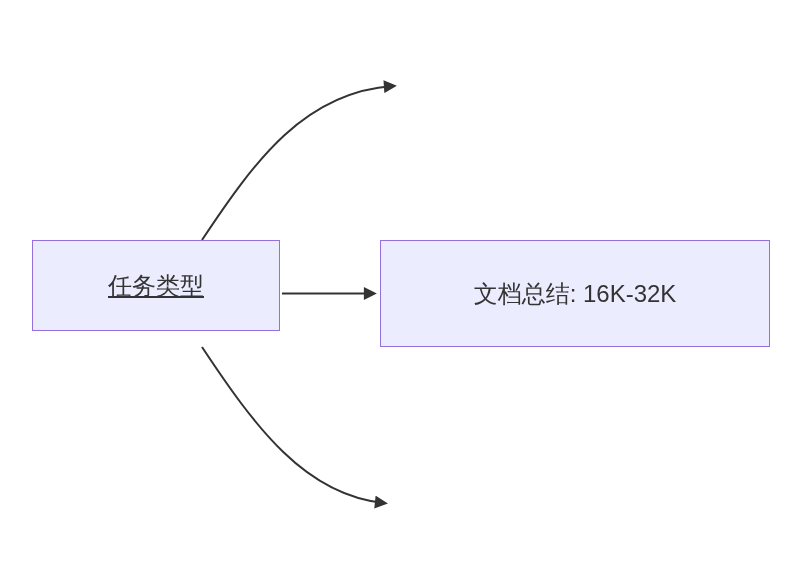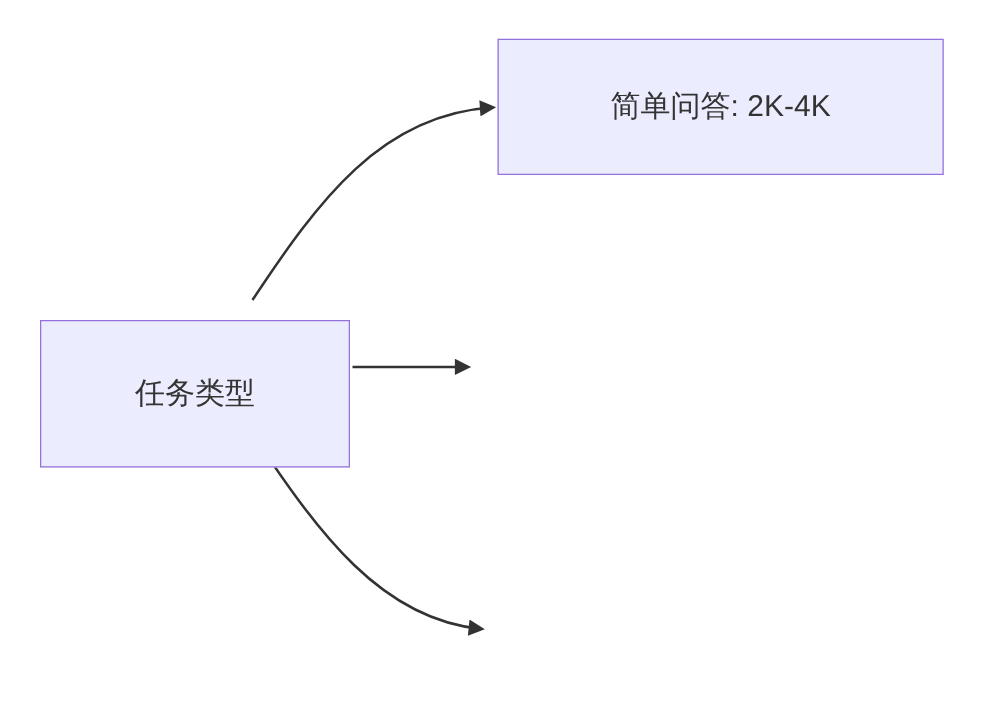--- a/index.html
+++ b/index.html
@@ -30,21 +30,21 @@
     border: 1.5px solid #9370DB;
     color: #333333;
     font-size: 24px;
     line-height: 1.3;
     display: flex;
     align-items: center;
     justify-content: center;
     text-align: center;
     white-space: nowrap;
   }
-  .node-root   { left: 32px;  top: 256px; width: 248px; height: 118px; }
+  .node-root   { left: 32px;  top: 240px; width: 248px; height: 91px; text-decoration: underline; }
   .node-top    { left: 398px; top: 31px;  width: 357px; height: 109px; }
   .node-middle { left: 380px; top: 240px; width: 390px; height: 107px; }
   .node-bottom { left: 389px; top: 445px; width: 378px; height: 111px; }
 </style>
 </head>
 <body>
 
 <div class="canvas">
 
   <svg class="edges-layer" width="787" height="572" viewBox="0 0 787 572" xmlns="http://www.w3.org/2000/svg">
@@ -55,19 +55,19 @@
     </defs>
     <path d="M202,240 C255,160 305,92 393,86" fill="none" stroke="#333333" stroke-width="2" marker-end="url(#arrowhead)"></path>
     <path d="M282,293.5 L373,293.5" fill="none" stroke="#333333" stroke-width="2" marker-end="url(#arrowhead)"></path>
     <path d="M202,347 C255,427 305,495 384,503" fill="none" stroke="#333333" stroke-width="2" marker-end="url(#arrowhead)"></path>
   </svg>
 
   <div class="node node-root">
     <span>任务类型</span>
   </div>
 
-  <div class="node node-top">
-    <span>简单问答: 2K-4K</span>
+
+  <div class="node node-middle">
+    <span>文档总结: 16K-32K</span>
   </div>
-
 
 
 </div>
 
 </body></html>

